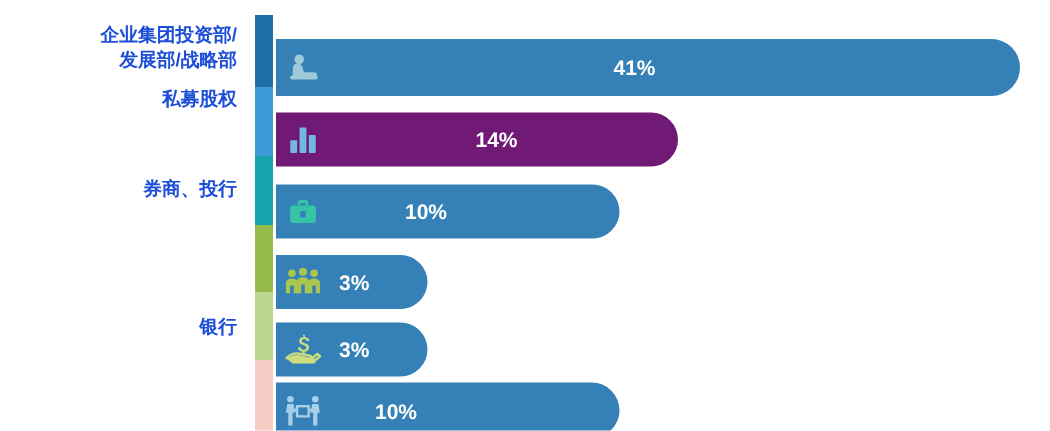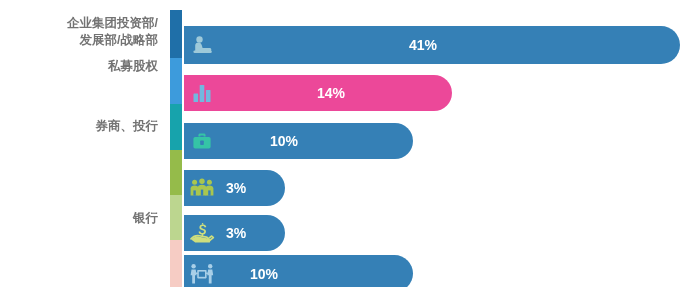--- a/index.html
+++ b/index.html
@@ -28,21 +28,21 @@
     left: 0;
     top: 0;
     width: 166px;
     height: 287px;
   }
   .cat-label {
     position: absolute;
     right: 8px;
     width: 158px;
     text-align: right;
-    color: #737373;
+    color: #1d4ed8;
     font-weight: bold;
     font-size: 12.5px;
     line-height: 17px;
     letter-spacing: 0px;
     white-space: pre-line;
   }
 
   
   .spine {
     position: absolute;
@@ -124,21 +124,21 @@
           <circle cx="10.5" cy="7.5" r="3.2" fill="#9ec9d9"></circle>
           <path d="M6.2 19.2 L6.2 13.5 C6.2 11.6 7.6 10.4 9.4 10.4 C11.3 10.4 12.4 11.7 12.8 13.2 L13.6 16.1 L20.6 16.1 C21.6 16.1 22.3 16.8 22.3 17.7 C22.3 18.6 21.6 19.3 20.6 19.3 Z" fill="#9ec9d9"></path>
           <rect x="4.4" y="18.4" width="18.4" height="2.6" rx="1.3" fill="#9ec9d9"></rect>
         </svg>
       </span>
       <span class="bar-value" style="left:225px;">41%</span>
     </div>
   </div>
 
   <div class="bar-row" style="top:63px; height:36px; width:268px;">
-    <div class="bar" style="background:#ec4899;">
+    <div class="bar" style="background:#701a75;">
       <span class="bar-icon">
         <svg width="24" height="24" viewBox="0 0 24 24" aria-hidden="true">
           <rect x="3.5" y="12.5" width="4.6" height="8.5" rx="0.6" fill="#72b8e0"></rect>
           <rect x="9.7" y="4.0" width="4.6" height="17.0" rx="0.6" fill="#72b8e0"></rect>
           <rect x="15.9" y="9.0" width="4.6" height="12.0" rx="0.6" fill="#72b8e0"></rect>
         </svg>
       </span>
       <span class="bar-value" style="left:133px;">14%</span>
     </div>
   </div>

